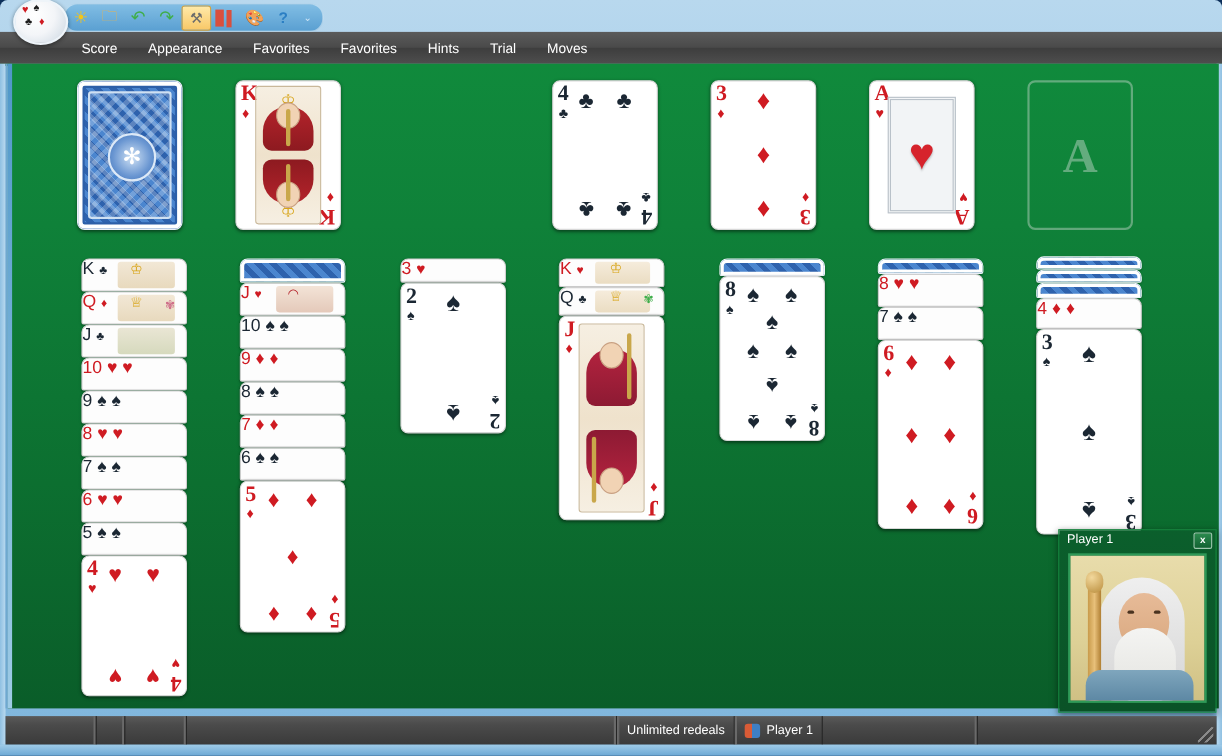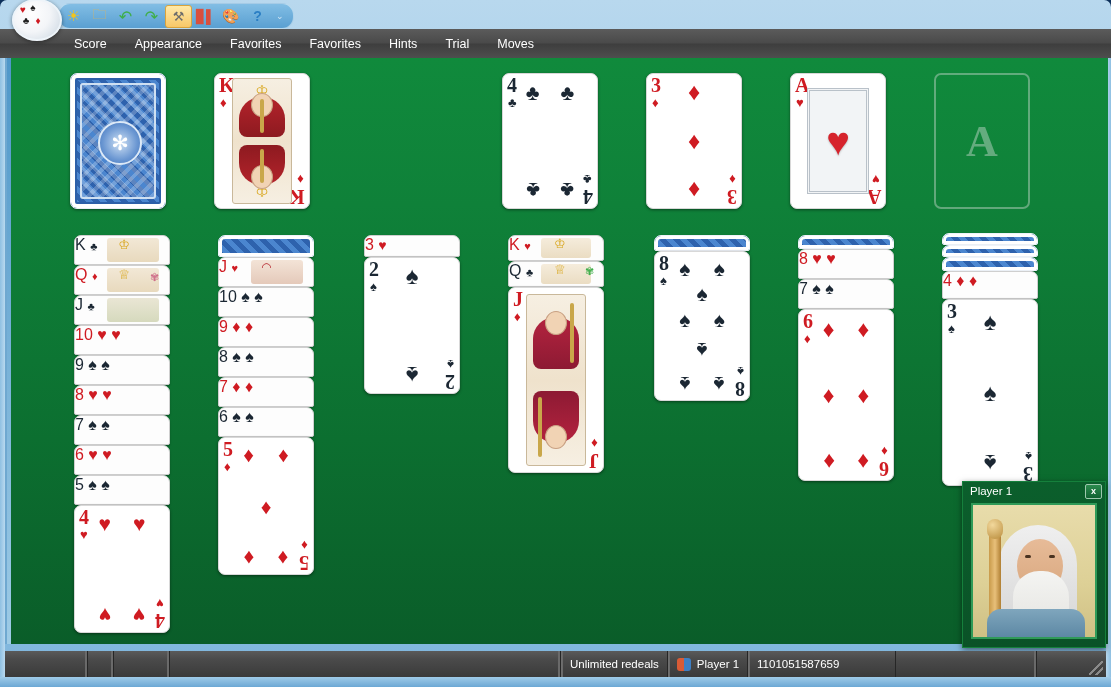--- a/index.html
+++ b/index.html
@@ -616,20 +616,19 @@
     <div class="sb-spacer" style="width:82px;"></div>
     <div class="sb-spacer" style="width:25px;"></div>
     <div class="sb-spacer" style="width:55px;"></div>
     <div class="sb-spacer" style="width:390px;"></div>
     <div class="sb-cell sep">Unlimited redeals</div>
     <div class="sb-cell sep">
       <span style="width:14px;height:13px;display:inline-block;margin-right:6px;
                    background:linear-gradient(90deg,#d95b36 50%,#3e7fc4 50%);border-radius:3px;"></span>
       <span>Player 1</span>
     </div>
-    <div class="sb-cell sep" style="min-width:130px;">1101051587659</div>
     <div class="sb-spacer" style="width:140px;"></div>
     <div class="sb-grip"></div>
   </div>
 
   <div class="bottom-frame"></div>
 
 </div>
 
 </body></html>

